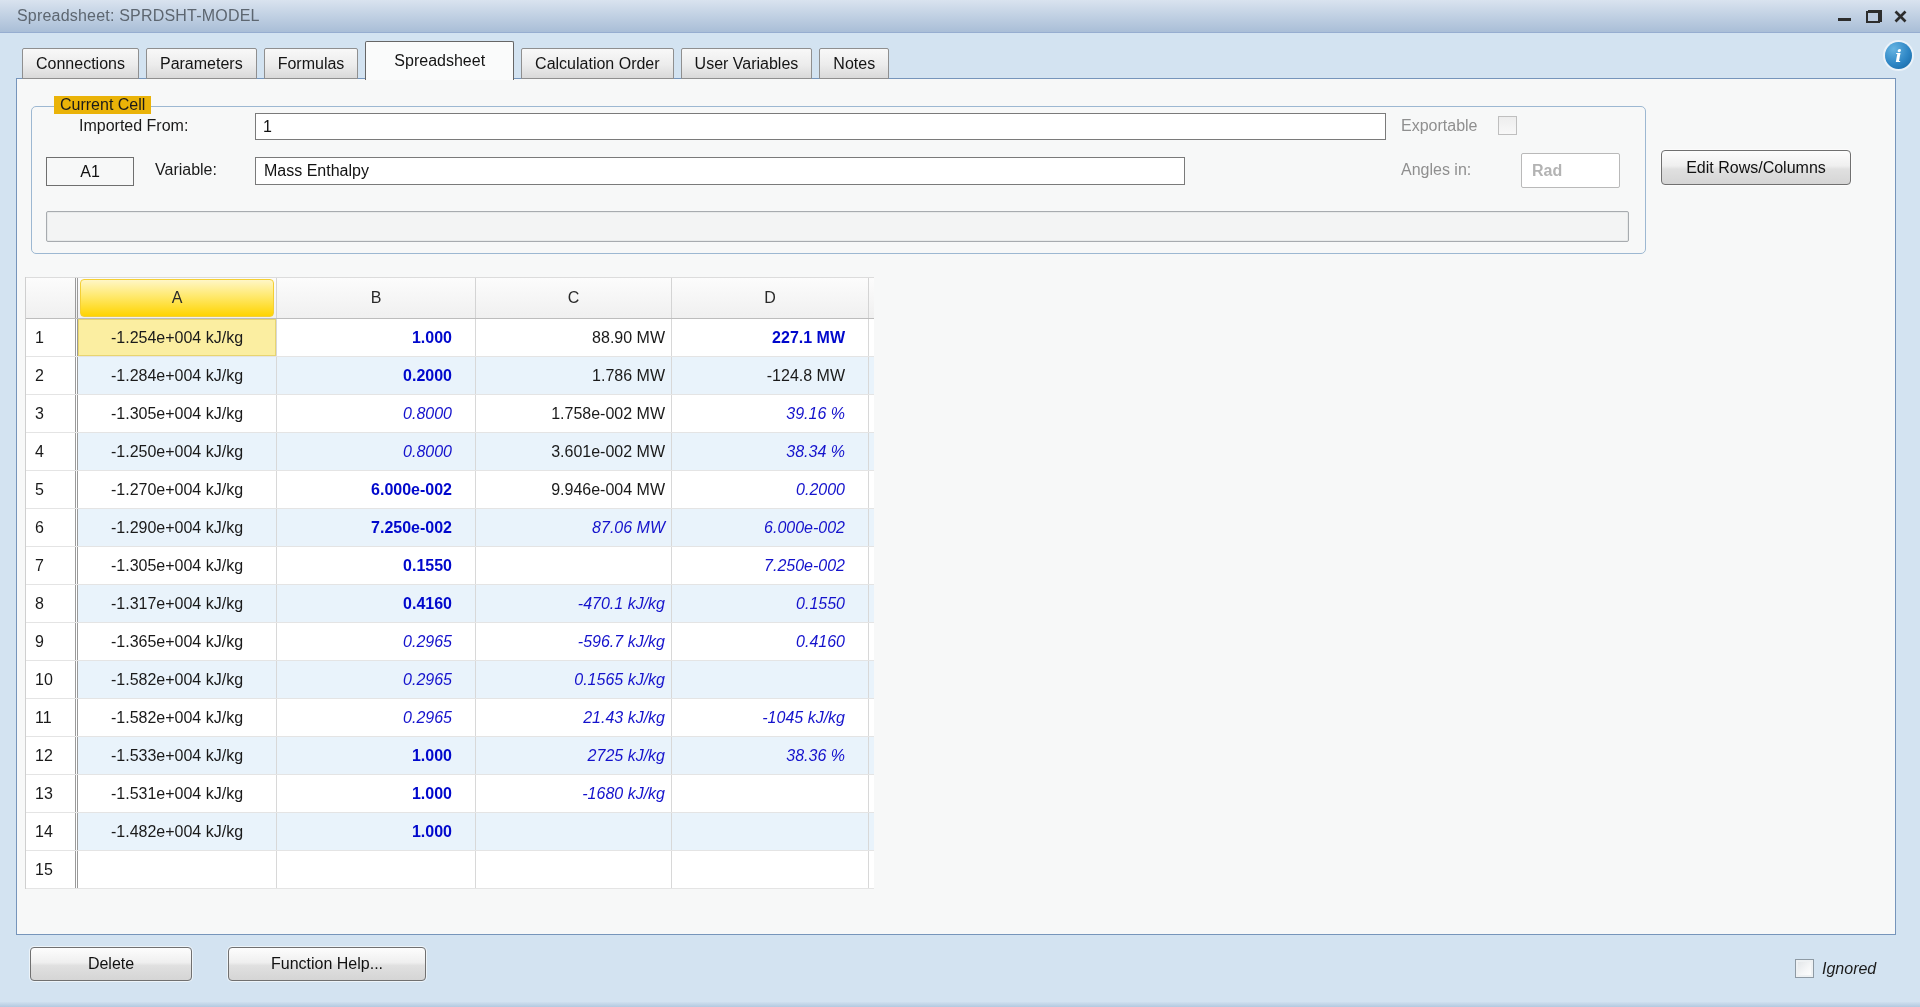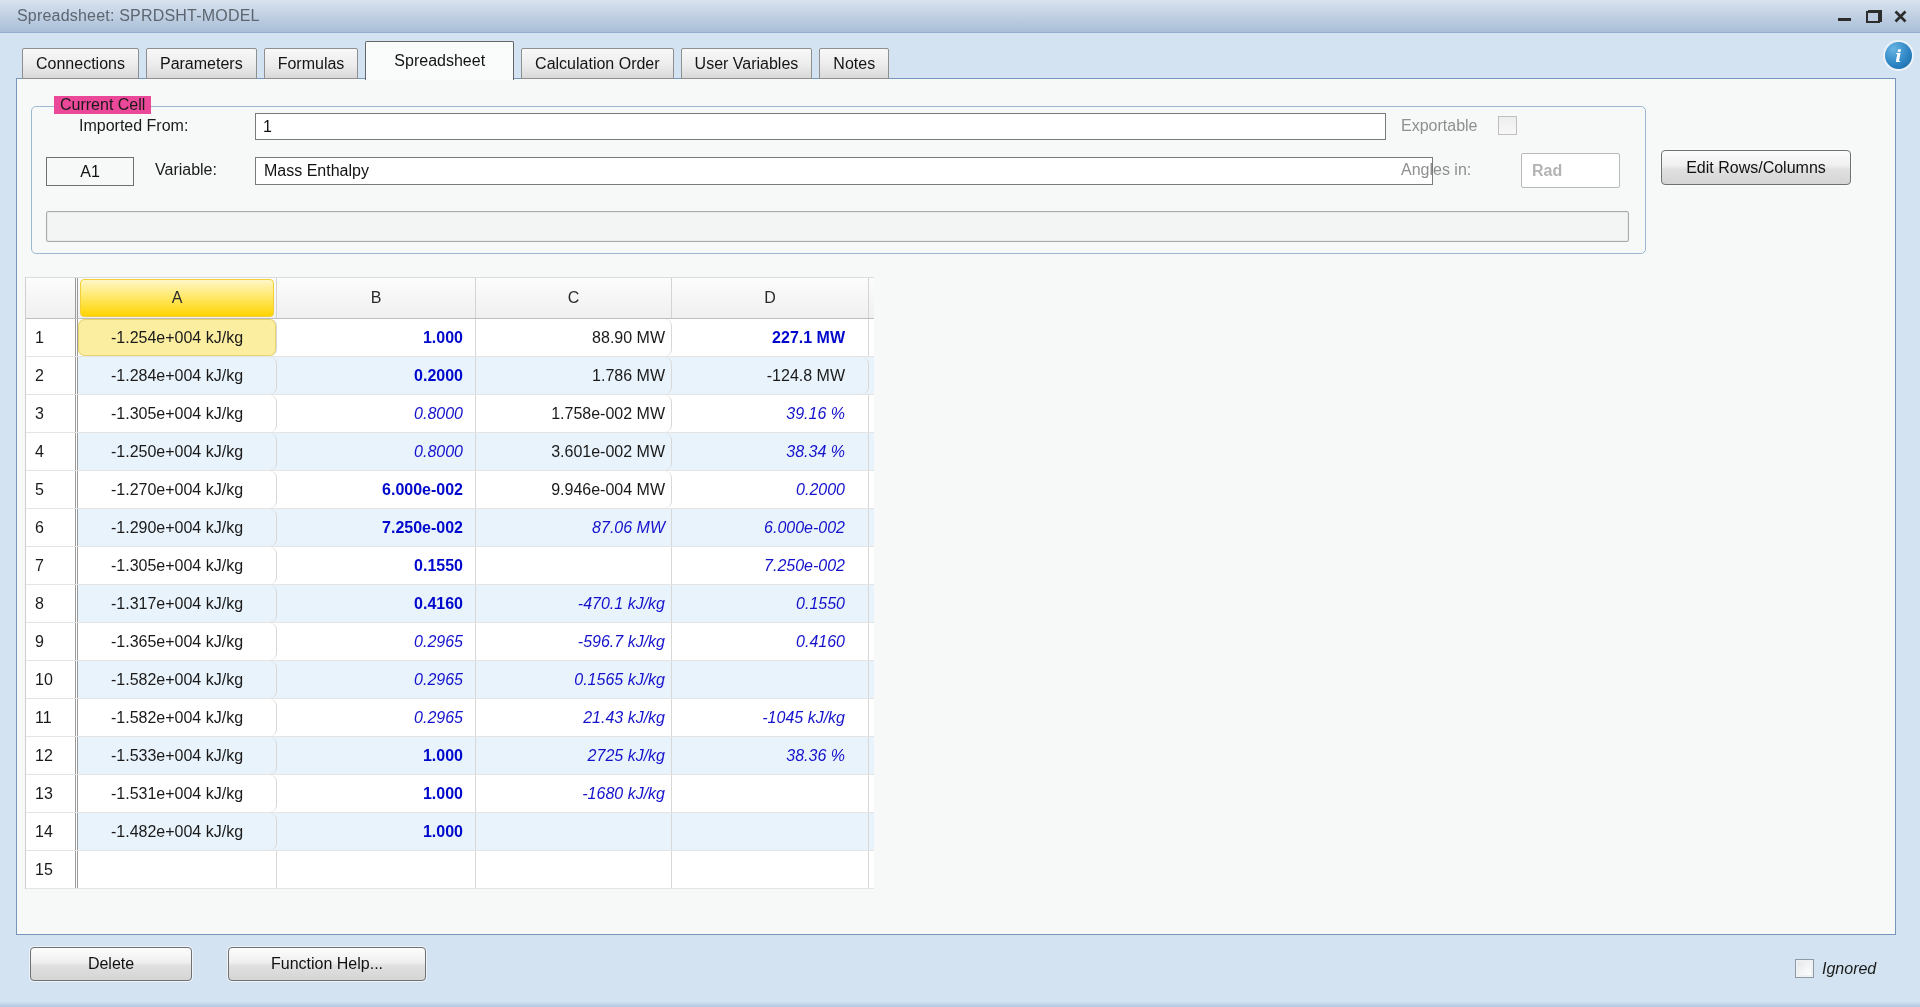--- a/index.html
+++ b/index.html
@@ -32,21 +32,21 @@
     box-shadow:0 0 0 2px rgba(255,255,255,.55); color:#fff; display:flex; align-items:center; justify-content:center;
     font-family:"DejaVu Serif", serif; font-style:italic; font-weight:bold; font-size:17px; z-index:5; }
 
   
   .panel { position:absolute; left:16px; top:78px; width:1880px; height:857px;
     background:#f7f8f8; border:1px solid #7695bb; }
 
   
   .groupbox { position:absolute; left:14px; top:27px; width:1615px; height:148px;
     border:1px solid #9db8d2; border-radius:5px; }
-  .group-label { position:absolute; left:22px; top:-11px; background:#ec4899; padding:0 6px; font-size:16px; color:#1a1a1a; }
+  .group-label { position:absolute; left:22px; top:-11px; background:#eab308; padding:0 6px; font-size:16px; color:#1a1a1a; }
   .lbl { position:absolute; font-size:16px; color:#1a1a1a; white-space:nowrap; }
   .lbl.dis { color:#8f8f8f; }
   .field { position:absolute; border:1px solid #7a7a7a; background:#fff; font-family:"Liberation Sans",sans-serif;
     font-size:16px; color:#111; padding:0 7px; outline:none; }
   .cellref-box { position:absolute; left:14px; top:50px; width:88px; height:29px; border:1px solid #6f6f6f;
     background:transparent; display:flex; align-items:center; justify-content:center; font-size:16px; color:#111; }
   .chk { position:absolute; width:19px; height:19px; border:1px solid #bfbfbf;
     background:linear-gradient(180deg,#ededed,#f8f8f8); }
   .chk.en { border:1px solid #8e9aa4; background:linear-gradient(135deg,#dfe3e6 0%,#f6f7f8 60%,#ffffff 100%);
     box-shadow:inset 0 0 0 2px #eef1f3; }
@@ -72,24 +72,24 @@
   .hcell.sel { padding:1px 2px; }
   .hcell.sel .hlabel { background:linear-gradient(180deg,#fff6c6 0%,#ffe96d 45%,#ffd400 100%);
     border:1px solid #f4cf35; border-radius:4px; }
 
   .trow { display:flex; height:38px; background:#fff; border-bottom:1px solid #e4e4e4; }
   .trow.alt { background:#e9f3fb; }
   .trow .rownum { width:52px; border-right:3px double #9a9a9a; background:#fff; display:flex; align-items:center;
     padding-left:9px; font-size:16px; color:#1a1a1a; }
   .cell { display:flex; align-items:center; font-size:16px; border-right:1px solid #d8d8d8; }
   .cell:nth-child(2){ width:199px; justify-content:center; }
-  .cell:nth-child(3){ width:199px; justify-content:flex-end; padding-right:12px; }
+  .cell:nth-child(3){ width:199px; justify-content:flex-end; padding-right:23px; }
   .cell:nth-child(4){ width:196px; justify-content:flex-end; padding-right:6px; }
   .cell:nth-child(5){ width:197px; justify-content:flex-end; padding-right:23px; }
-  .s-black { color:#1a1a1a;border-radius:7px; }
+  .s-black { color:#1a1a1a; }
   .s-bold { color:#0008cc; font-weight:bold; }
   .s-italic { color:#1412cc; font-style:italic; }
   .selcell { background:#fbeea1; box-shadow:inset 0 0 0 1px #e8d570; }
 
   
   .btn-delete { position:absolute; left:30px; top:947px; width:162px; height:34px; }
   .btn-funchelp { position:absolute; left:228px; top:947px; width:198px; height:34px; }
   .btn-sprdonly { position:absolute; left:492px; top:947px; width:230px; height:34px; }
   .ignored-wrap { position:absolute; left:1795px; top:959px; display:flex; align-items:center; gap:8px; }
   .ignored-wrap .chk { position:static; }
@@ -136,21 +136,21 @@
       <div class="group-label">Current Cell</div>
 
       <div class="lbl" style="left:47px; top:10px;">Imported From:</div>
       <input class="field" style="left: 223px; top: 6px; width: 1131px; height: 27px;" readonly="" value="1">
 
       <div class="lbl dis" style="left:1369px; top:10px;">Exportable</div>
       <div class="chk" style="left:1466px; top:9px;"></div>
 
       <div class="cellref-box">A1</div>
       <div class="lbl" style="left:123px; top:54px;text-align:right;">Variable:</div>
-      <input class="field" style="left: 223px; top: 50px; width: 1178px; height: 28px; padding-left: 8px;" readonly="" value="Mass Enthalpy">
+      <input class="field" style="left: 223px; top: 50px; width: 930px; height: 28px; padding-left: 8px;" readonly="" value="Mass Enthalpy">
 
       <div class="lbl dis" style="left:1369px; top:54px;">Angles in:</div>
       <div class="rad-box">Rad</div>
 
       <div class="empty-field"></div>
     </div>
 
     <button class="btn btn-edit">Edit Rows/Columns</button>
 
     <div class="table">

